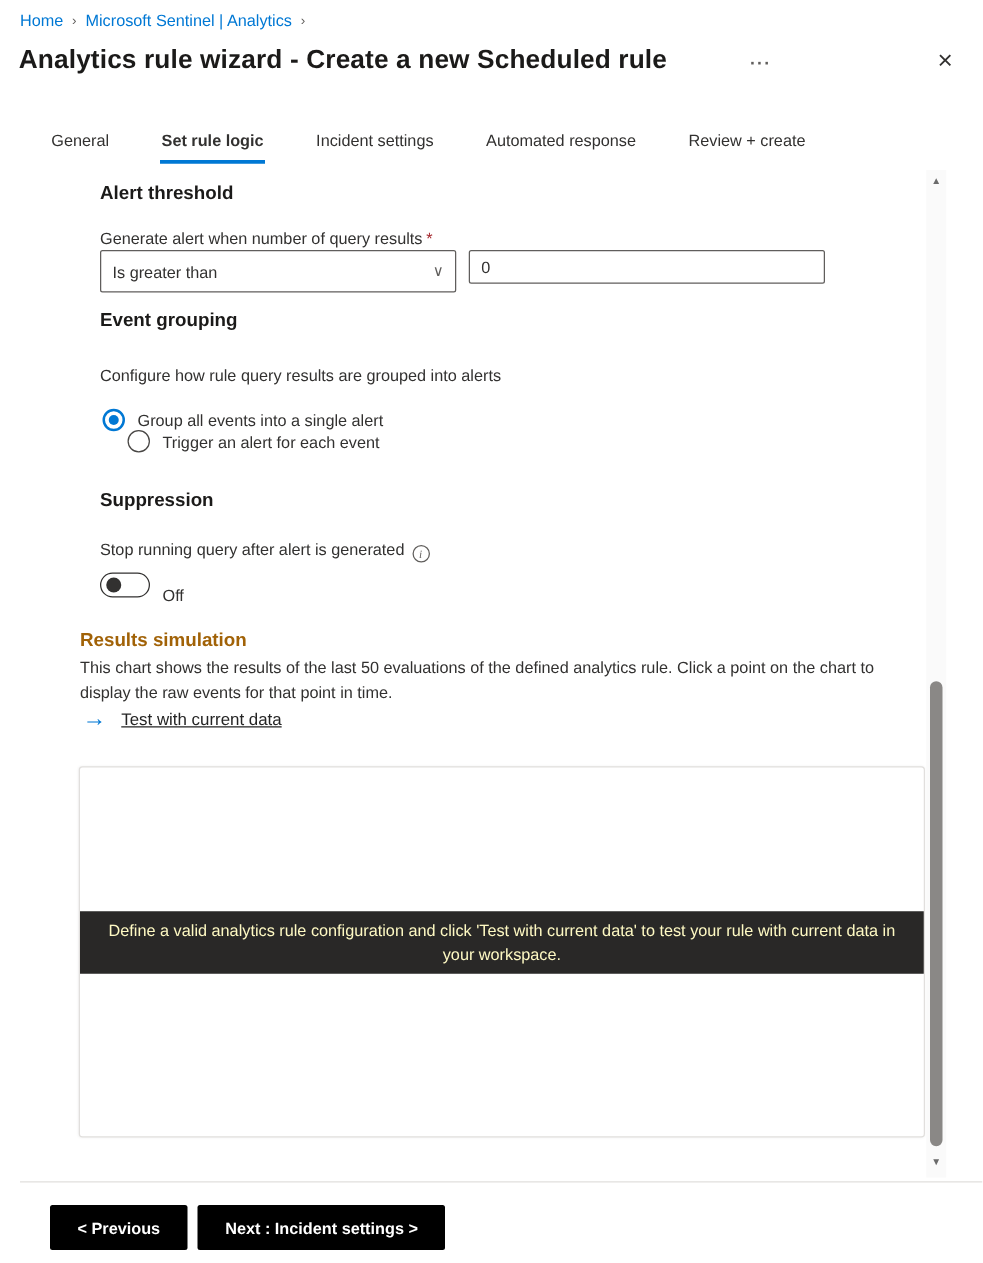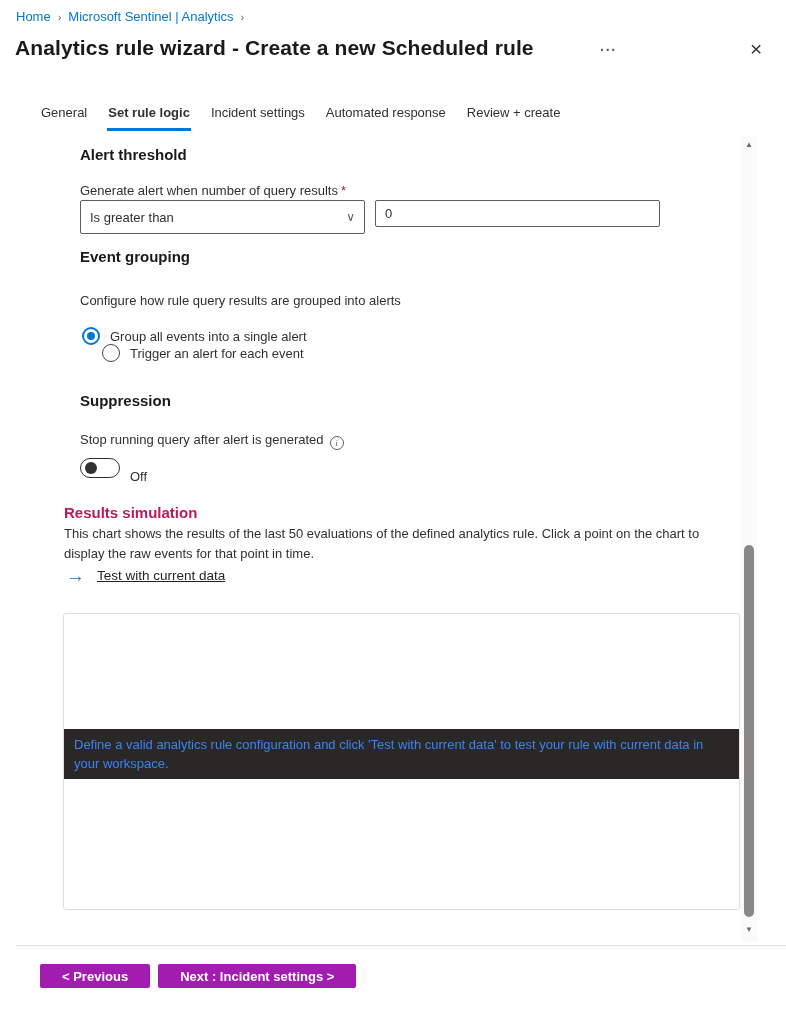--- a/index.html
+++ b/index.html
@@ -15,21 +15,21 @@
 
   
   .page-title { position: absolute; left: 15px; top: 36px; font-size: 21px;
     font-weight: 700; color: #1b1a19; letter-spacing: 0.1px; }
   .more-btn { position: absolute; left: 600px; top: 42px; color: #605e5c;
     font-size: 14px; font-weight: 700; letter-spacing: 1px; cursor: pointer; }
   .close-btn { position: absolute; left: 750px; top: 38px; color: #323130;
     font-size: 21px; font-weight: 400; cursor: pointer; line-height: 1; }
 
   
-  .tabs { position: absolute; left: 40px; top: 105px; display: flex; gap: 19px; }
+  .tabs { position: absolute; left: 40px; top: 105px; display: flex; gap: 40px; }
   .tab { font-size: 13px; color: #323130; padding: 0 1px 8px 1px;
     border-bottom: 3px solid transparent; cursor: pointer; white-space: nowrap; }
   .tab.active { font-weight: 700; border-bottom-color: #0078d4; }
 
   
   .section-heading { position: absolute; font-size: 15px; font-weight: 700; color: #1b1a19; }
   .field-label { position: absolute; font-size: 13px; color: #323130; }
   .required { color: #a4262c; margin-left: 3px; }
 
   
@@ -62,53 +62,53 @@
   .toggle-row { position: absolute; left: 80px; top: 451px; display: flex;
     align-items: center; gap: 10px; }
   .toggle { width: 40px; height: 20px; border: 1px solid #323130; border-radius: 10px;
     background: #fff; position: relative; cursor: pointer; }
   .toggle-knob { position: absolute; left: 4px; top: 3px; width: 12px; height: 12px;
     border-radius: 50%; background: #323130; }
   .toggle-label { font-size: 13px; color: #323130; margin-top: 18px; }
 
   
   .rs-heading { position: absolute; left: 64px; top: 504px; font-size: 15px;
-    font-weight: 700; color: #be185d; }
+    font-weight: 700; color: #a16207; }
   .rs-desc { position: absolute; left: 64px; top: 524px; width: 678px;
     font-size: 13px; line-height: 20px; color: #323130; }
   .test-link { position: absolute; left: 66px; top: 566px; display: flex;
     align-items: center; gap: 12px; cursor: pointer; }
   .arrow-icon { color: #0078d4; font-size: 19px; line-height: 1; }
   .test-link-label { font-size: 13.5px; color: #242424; text-decoration: underline; }
 
   
   .chart-box { position: absolute; left: 63px; top: 613px; width: 677px; height: 297px;
     background: #fff; border: 1px solid #e1dfdd; border-radius: 3px;
     box-shadow: 0 0 2px rgba(0,0,0,0.05); }
   .chart-banner { position: absolute; left: 0; top: 115px; width: 100%;
-    background: #292827; color: #3b82f6; font-size: 13px; line-height: 19px;
-    text-align: left; padding: 6px 10px; }
+    background: #292827; color: #fef9c3; font-size: 13px; line-height: 19px;
+    text-align: center; padding: 6px 10px; }
 
   
   .scrollbar { position: absolute; left: 741px; top: 136px; width: 16px; height: 806px;
     background: #fafafa; }
   .scroll-arrow { position: absolute; left: 0; width: 16px; text-align: center;
     color: #6b6b6b; font-size: 8px; cursor: pointer; }
   .scroll-arrow.up { top: 4px; }
   .scroll-arrow.down { bottom: 8px; }
   .scroll-thumb { position: absolute; left: 3px; top: 409px; width: 10px; height: 372px;
     background: #8a8886; border-radius: 5px; cursor: pointer; }
 
   
   .footer-divider { position: absolute; left: 16px; right: 0; top: 945px;
     border-top: 1px solid #e1dfdd; }
   .footer { position: absolute; left: 40px; top: 964px; display: flex; gap: 8px; }
-  .btn-primary { background: #a21caf; color: #ffffff; border: none; border-radius: 2px;
+  .btn-primary { background: #000000; color: #ffffff; border: none; border-radius: 2px;
     font-size: 13px; font-weight: 700; font-family: "Liberation Sans", sans-serif;
-    height: 24px; padding: 0 22px; cursor: pointer; white-space: nowrap; }
+    height: 36px; padding: 0 22px; cursor: pointer; white-space: nowrap; }
 </style>
 </head>
 <body>
 
 <nav class="breadcrumb">
   <span class="crumb">Home</span>
   <span class="crumb-sep">›</span>
   <span class="crumb">Microsoft Sentinel | Analytics</span>
   <span class="crumb-sep">›</span>
 </nav>

